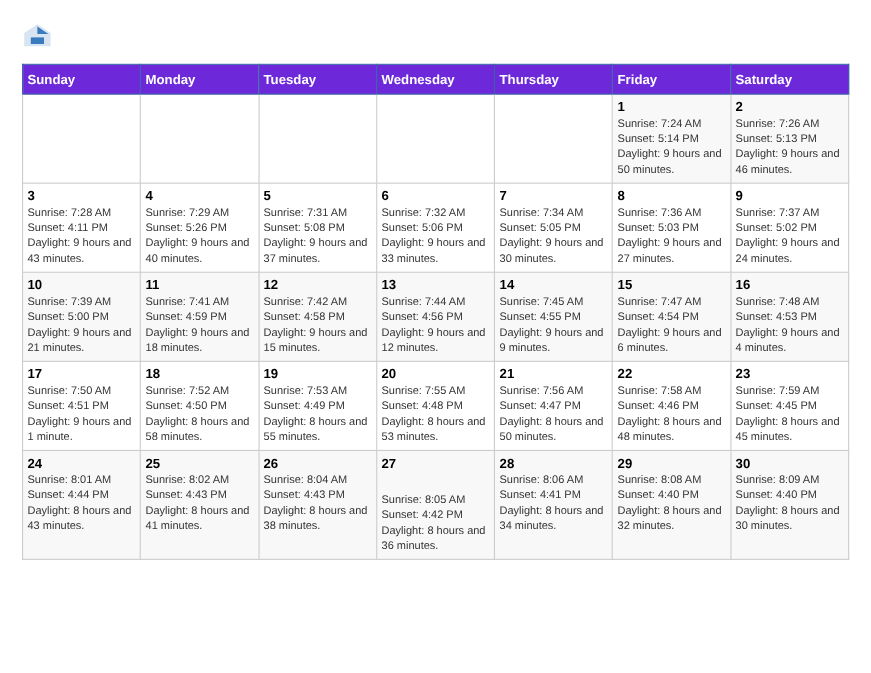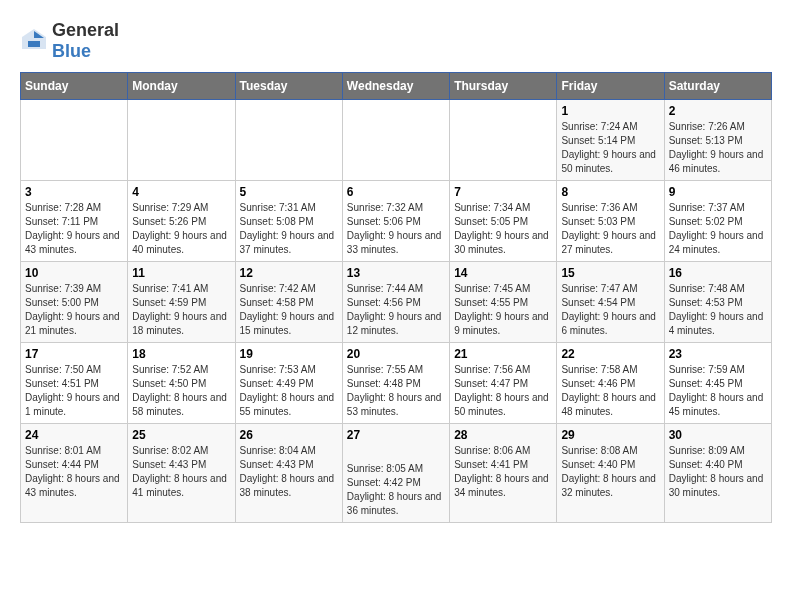--- a/index.html
+++ b/index.html
@@ -46,21 +46,21 @@
     .location {
       font-size: 16px;
       color: #555;
     }
     table {
       width: 100%;
       border-collapse: collapse;
       font-size: 11px;
     }
     thead tr th {
-      background-color: #737373;
+      background-color: #6d28d9;
       color: #fff;
       padding: 6px 4px;
       text-align: left;
       font-size: 12px;
       border: 1px solid #3a62a8;
     }
     tbody tr td {
       border: 1px solid #ccc;
       vertical-align: top;
       padding: 4px;
@@ -88,24 +88,20 @@
 </head>
 <body>
 
 <div class="header">
   <div class="logo">
     <svg class="logo-icon" viewBox="0 0 28 28" xmlns="http://www.w3.org/2000/svg">
       <polygon points="14,2 26,10 26,22 2,22 2,10" fill="#3a7abf" opacity="0.2"></polygon>
       <polygon points="14,4 24,11 14,11" fill="#3a7abf"></polygon>
       <rect x="8" y="14" width="12" height="6" fill="#3a7abf"></rect>
     </svg>
-    <div>
-      <span class="logo-text-general">General</span><br>
-      <span class="logo-text-blue">Blue</span>
-    </div>
   </div>
   <div class="title-block">
   </div>
 </div>
 
 <table>
   <thead>
     <tr>
       <th>Sunday</th>
       <th>Monday</th>
@@ -133,21 +129,21 @@
           <div class="day-number">2</div>
           <div class="day-info" style="white-space: pre-line;">Sunrise: 7:26 AM
 Sunset: 5:13 PM
 Daylight: 9 hours and 46 minutes.</div>
         </td>
       </tr>
       <tr>
         <td>
           <div class="day-number">3</div>
           <div class="day-info" style="white-space: pre-line;">Sunrise: 7:28 AM
-Sunset: 7:11 PM
+Sunset: 4:11 PM
 Daylight: 9 hours and 43 minutes.</div>
         </td>
         <td>
           <div class="day-number">4</div>
           <div class="day-info" style="white-space: pre-line;">Sunrise: 7:29 AM
 Sunset: 5:26 PM
 Daylight: 9 hours and 40 minutes.</div>
         </td>
         <td>
           <div class="day-number">5</div>

